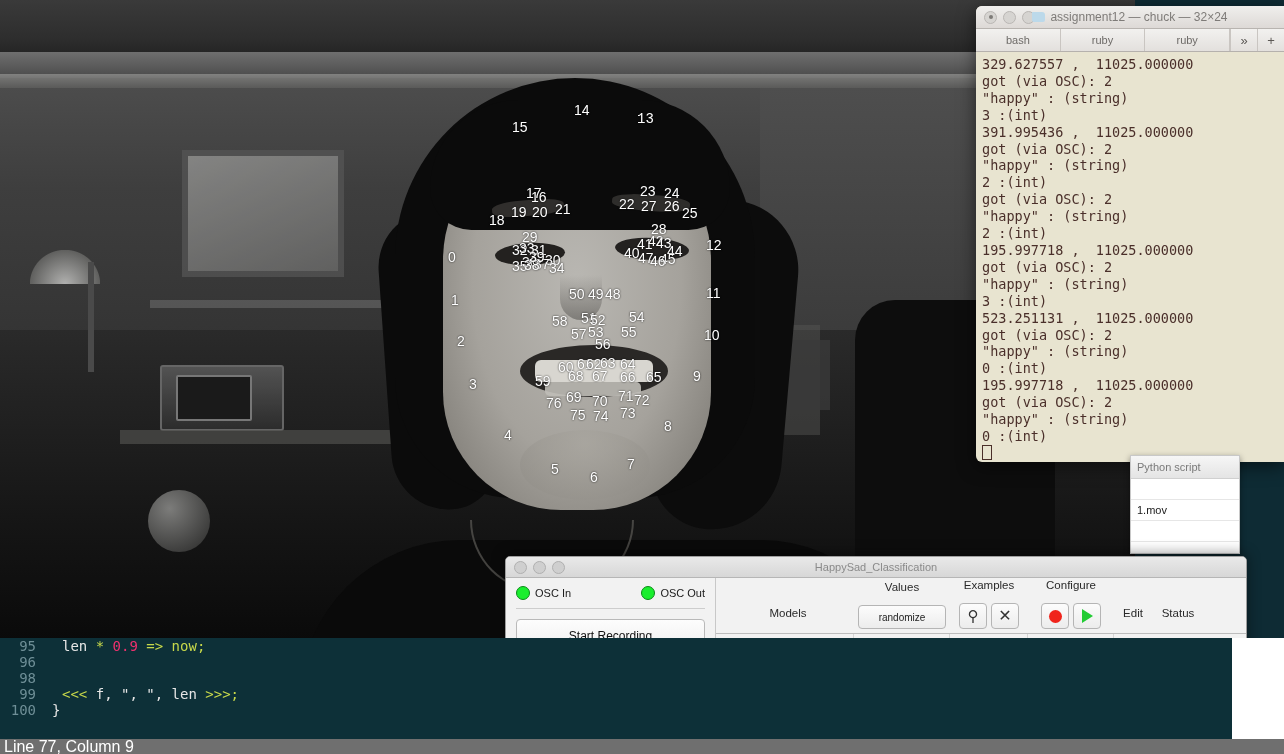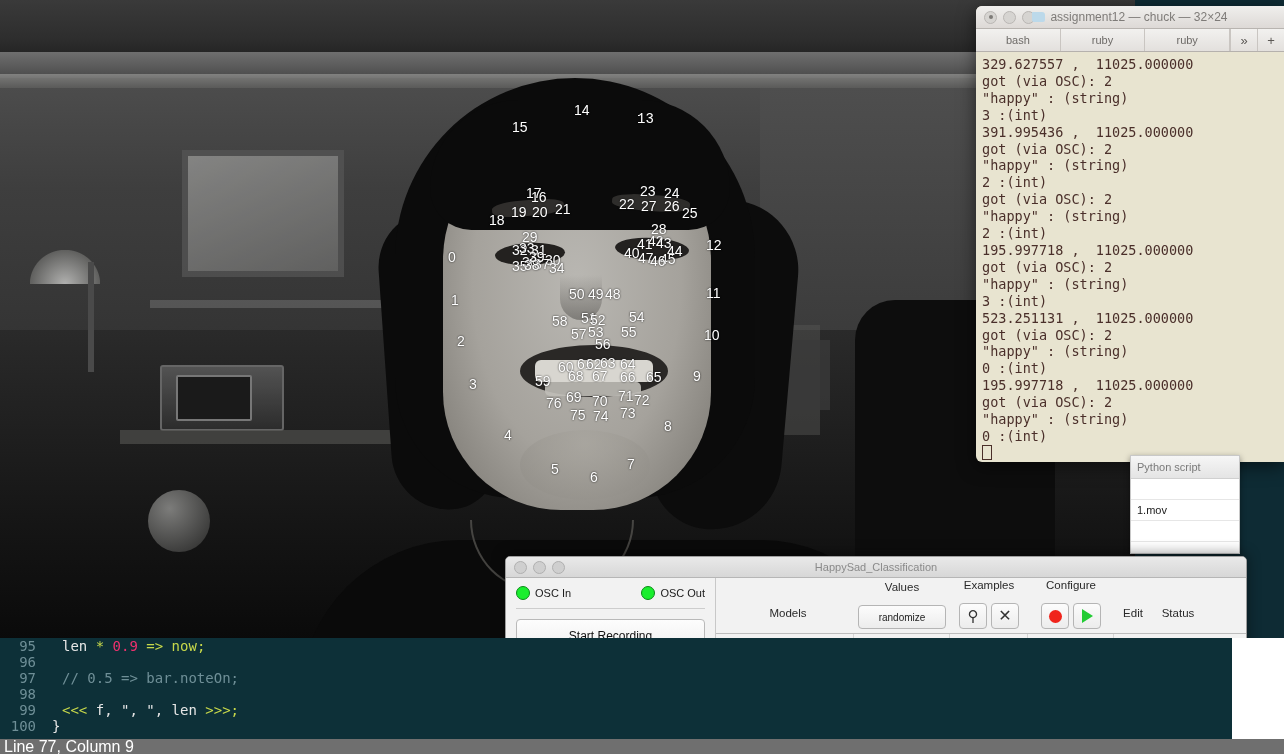--- a/index.html
+++ b/index.html
@@ -439,24 +439,20 @@
 <div id="editor">
     <div class="cline">
       <div class="gut">95</div>
       <div class="code"><span class="txt">len </span><span class="kw">* </span><span class="num">0.9 </span><span class="kw">=&gt; </span><span class="kw">now;</span></div>
     </div>
     <div class="cline">
       <div class="gut">96</div>
       <div class="code"></div>
     </div>
     <div class="cline">
-      <div class="gut">97</div>
-      <div class="code"><span class="cmt">// 0.5 =&gt; bar.noteOn;</span></div>
-    </div>
-    <div class="cline">
       <div class="gut">98</div>
       <div class="code"></div>
     </div>
     <div class="cline">
       <div class="gut">99</div>
       <div class="code"><span class="kw">&lt;&lt;&lt; </span><span class="txt">f, ", ", len </span><span class="kw">&gt;&gt;&gt;;</span></div>
     </div>
     <div class="cline">
       <div class="gut">100</div>
       <div class="code" style="padding-left: 8px;"><span class="txt">}</span></div>

